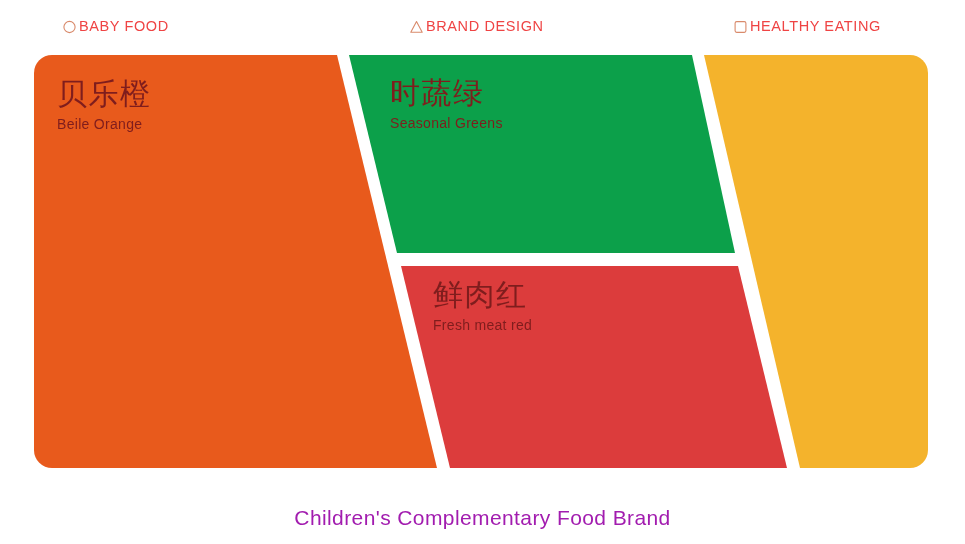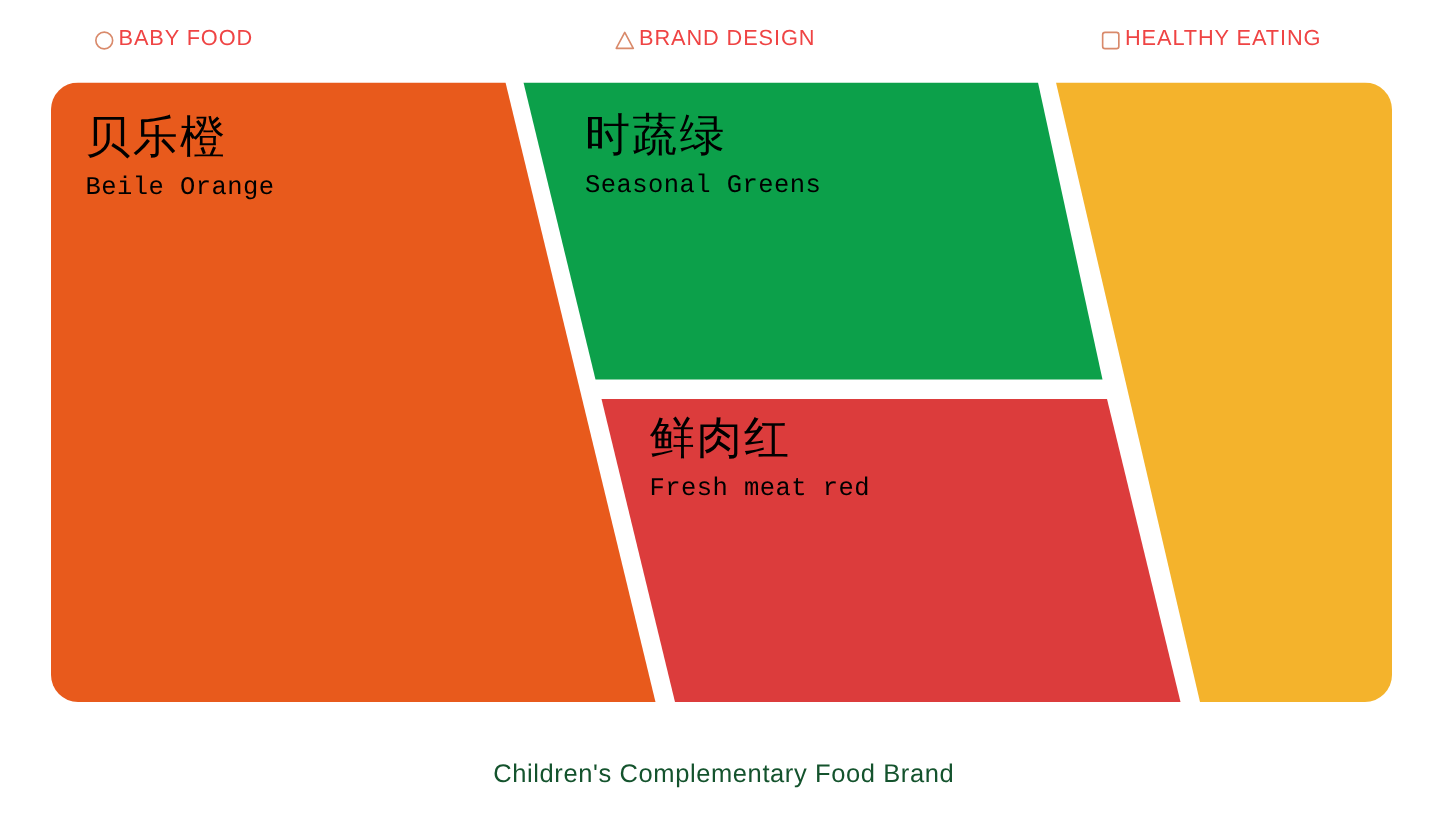--- a/index.html
+++ b/index.html
@@ -60,53 +60,52 @@
   .blocks {
     position: absolute;
     left: 0;
     top: 0;
     width: 965px;
     height: 490px;
   }
 
   .block-label {
     position: absolute;
-    color: #000000;
+    color: #7f1d1d;
     line-height: 1.16;
     pointer-events: none;
-    font-family: Liberation Mono, monospace;
   }
   .label-cn {
     font-size: 30px;
     font-weight: 400;
     letter-spacing: 1.5px;
     white-space: nowrap;
   }
   .label-en {
-    font-size: 17px;
+    font-size: 14px;
     font-weight: 400;
     letter-spacing: 0.3px;
     margin-top: 4px;
   }
 
   .lbl-orange { left: 57px; top: 77px; }
   .lbl-green  { left: 390px; top: 76px; }
   .lbl-yellow { right: 48px; top: 77px; text-align: right; }
   .lbl-yellow .label-en { max-width: 110px; margin-left: auto; }
   .lbl-red    { left: 433px; top: 278px; }
 
   
   .footer-caption {
     position: absolute;
     left: 0;
     top: 506px;
     width: 965px;
     text-align: center;
-    color: #14532d;
-    font-size: 17px;
+    color: #a21caf;
+    font-size: 21px;
     letter-spacing: 0.4px;
   }
 </style>
 </head>
 <body>
 
 <div id="stage">
 
   <div class="tag-row">
 

